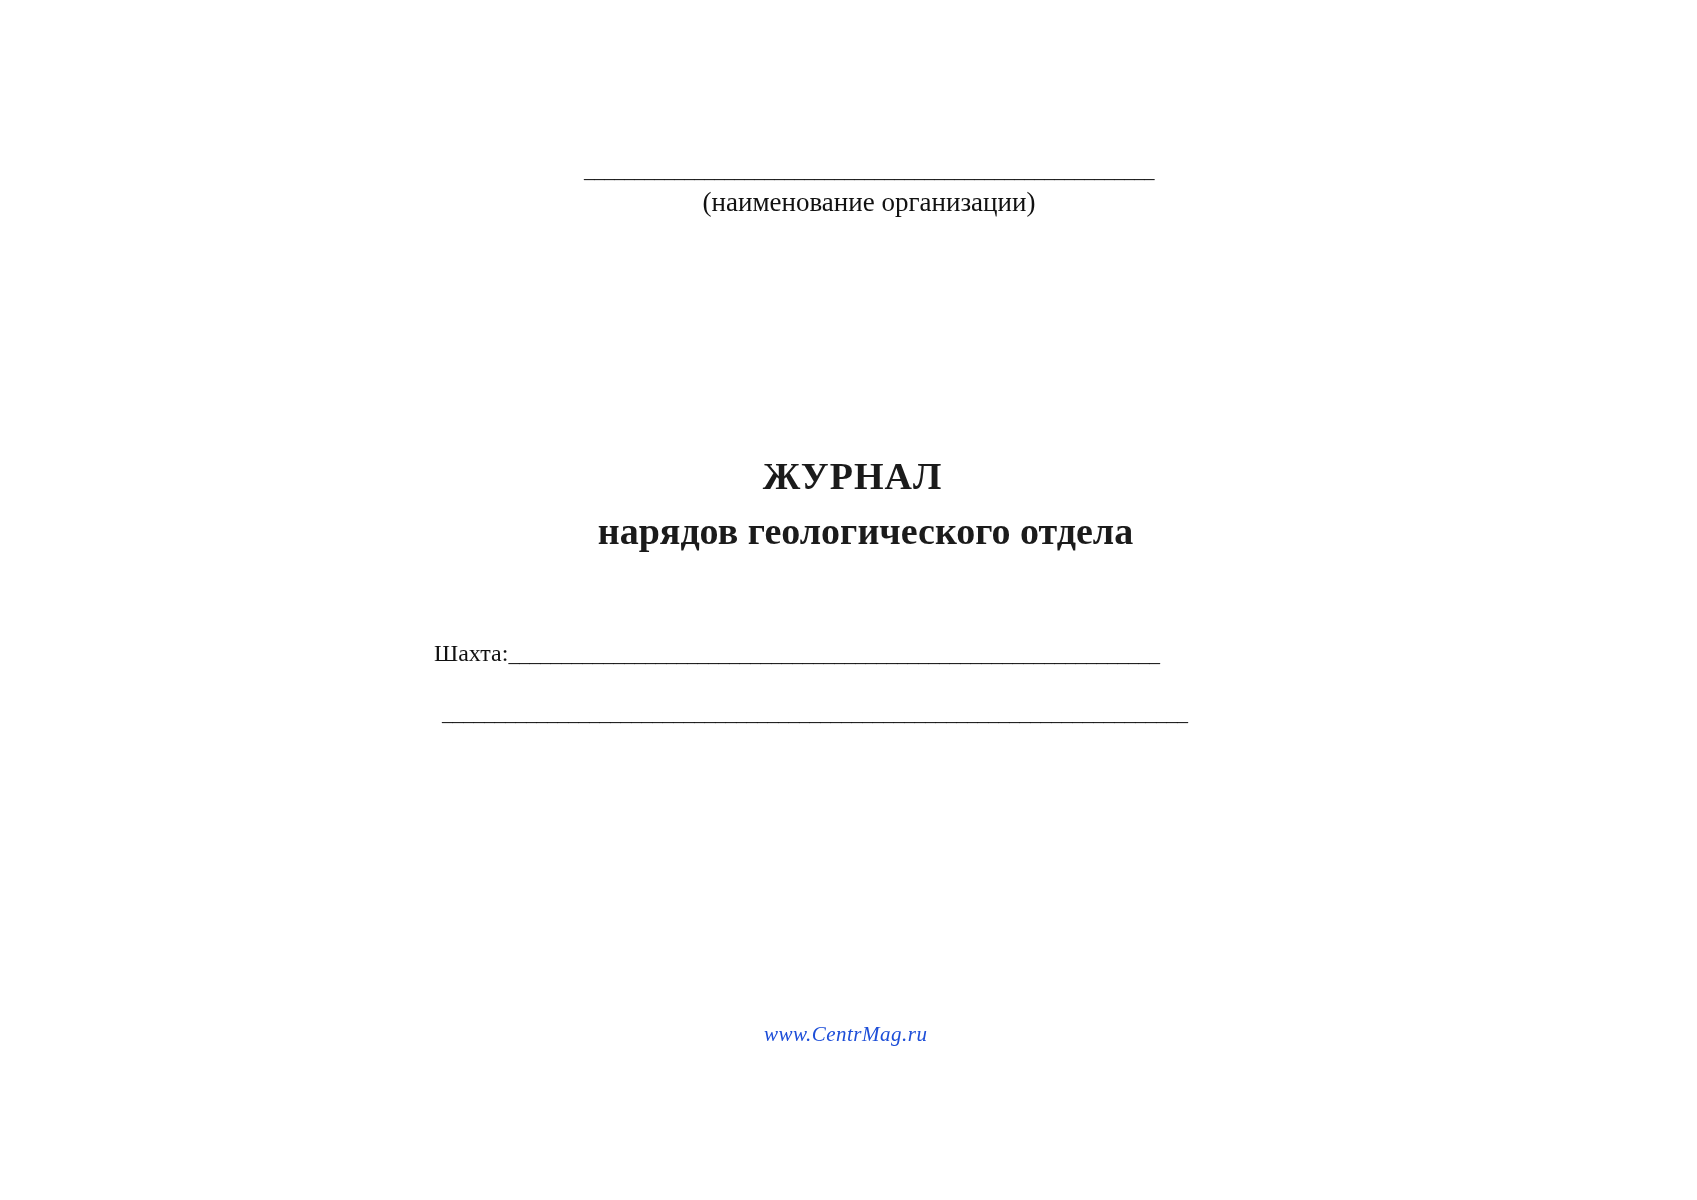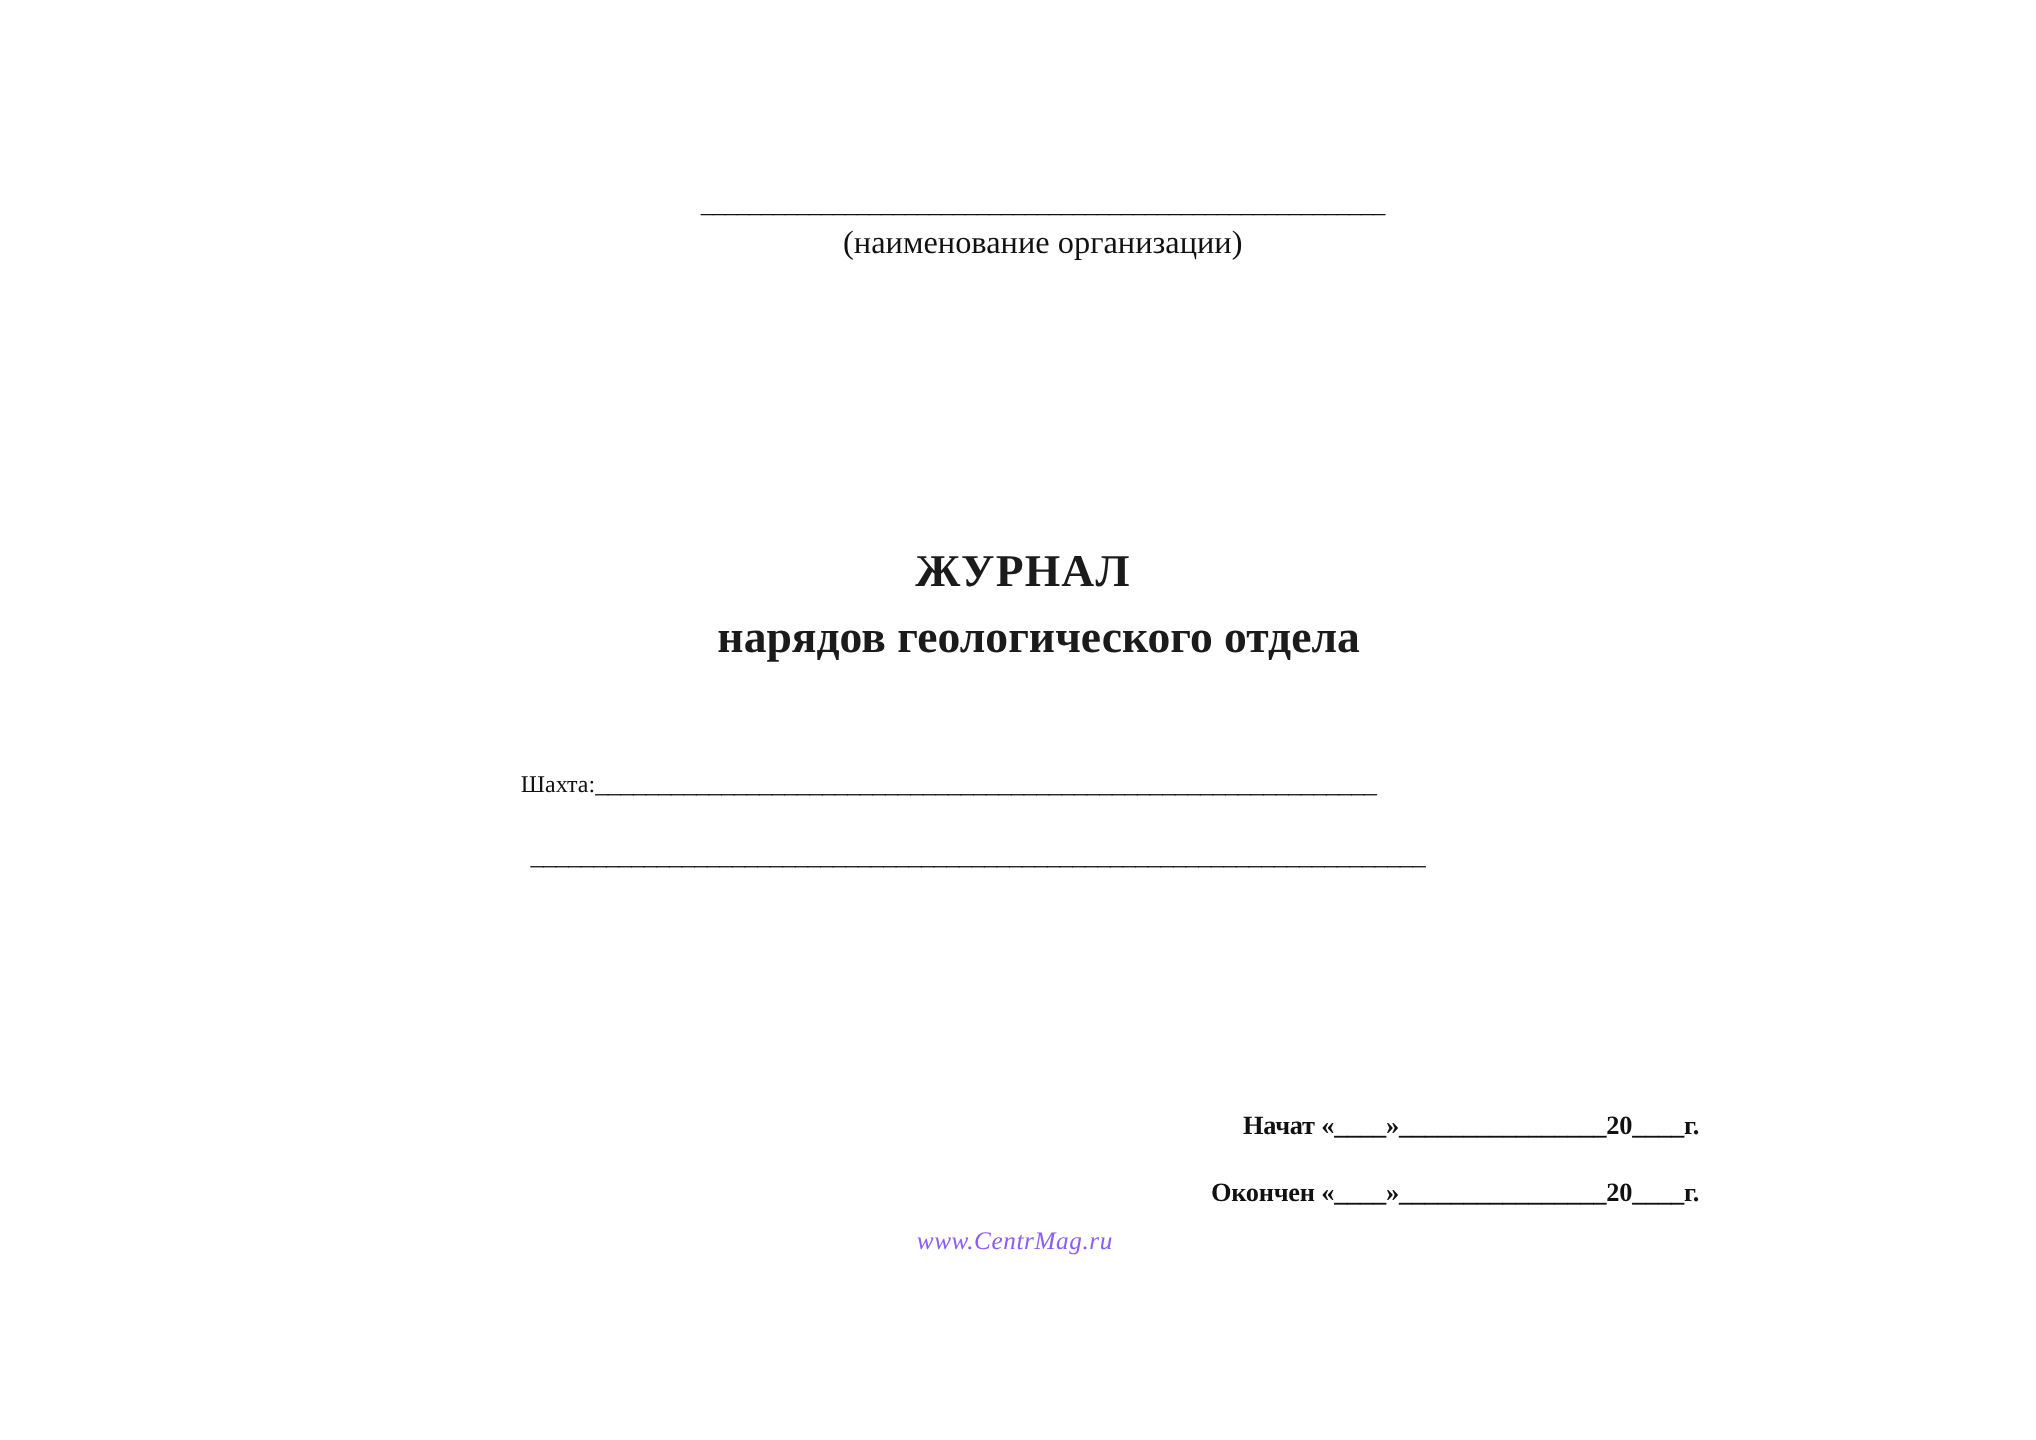--- a/index.html
+++ b/index.html
@@ -81,21 +81,21 @@
     position: absolute;
     left: 430px;
     top: 640px;
     width: 900px;
     font-size: 22px;
     white-space: nowrap;
     color: #111;
   }
   .shaft-label {
     font-family: "Liberation Serif", serif;
-    font-size: 20px;
+    font-size: 24px;
   }
   .fill-line {
     font-family: "Liberation Serif", serif;
     font-size: 22px;
     letter-spacing: -0.5px;
   }
   .shaft-row-2 {
     position: absolute;
     left: 438px;
     top: 700px;
@@ -122,21 +122,21 @@
     letter-spacing: -0.2px;
   }
 
   
   .watermark {
     position: absolute;
     left: 760px;
     top: 1022px;
     font-family: "Liberation Serif", serif;
     font-size: 21px;
-    color: #8b5cf6;
+    color: #1d4ed8;
     letter-spacing: 0.5px;
     font-style: italic;
   }
 </style>
 </head>
 <body>
 
 <div class="page">
 
   <div class="org-block">
@@ -150,20 +150,16 @@
   </div>
 
   <div class="shaft-row">
     <span class="shaft-label">Шахта:</span><span class="fill-line">______________________________________________________________</span>
   </div>
 
   <div class="shaft-row-2">
     <span class="fill-line">_______________________________________________________________________</span>
   </div>
 
-  <div class="dates">
-    <div>Начат «____»________________20____г.</div>
-    <div>Окончен «____»________________20____г.</div>
-  </div>
 
   <div class="watermark">www.CentrMag.ru</div>
 
 </div>
 
 </body></html>

